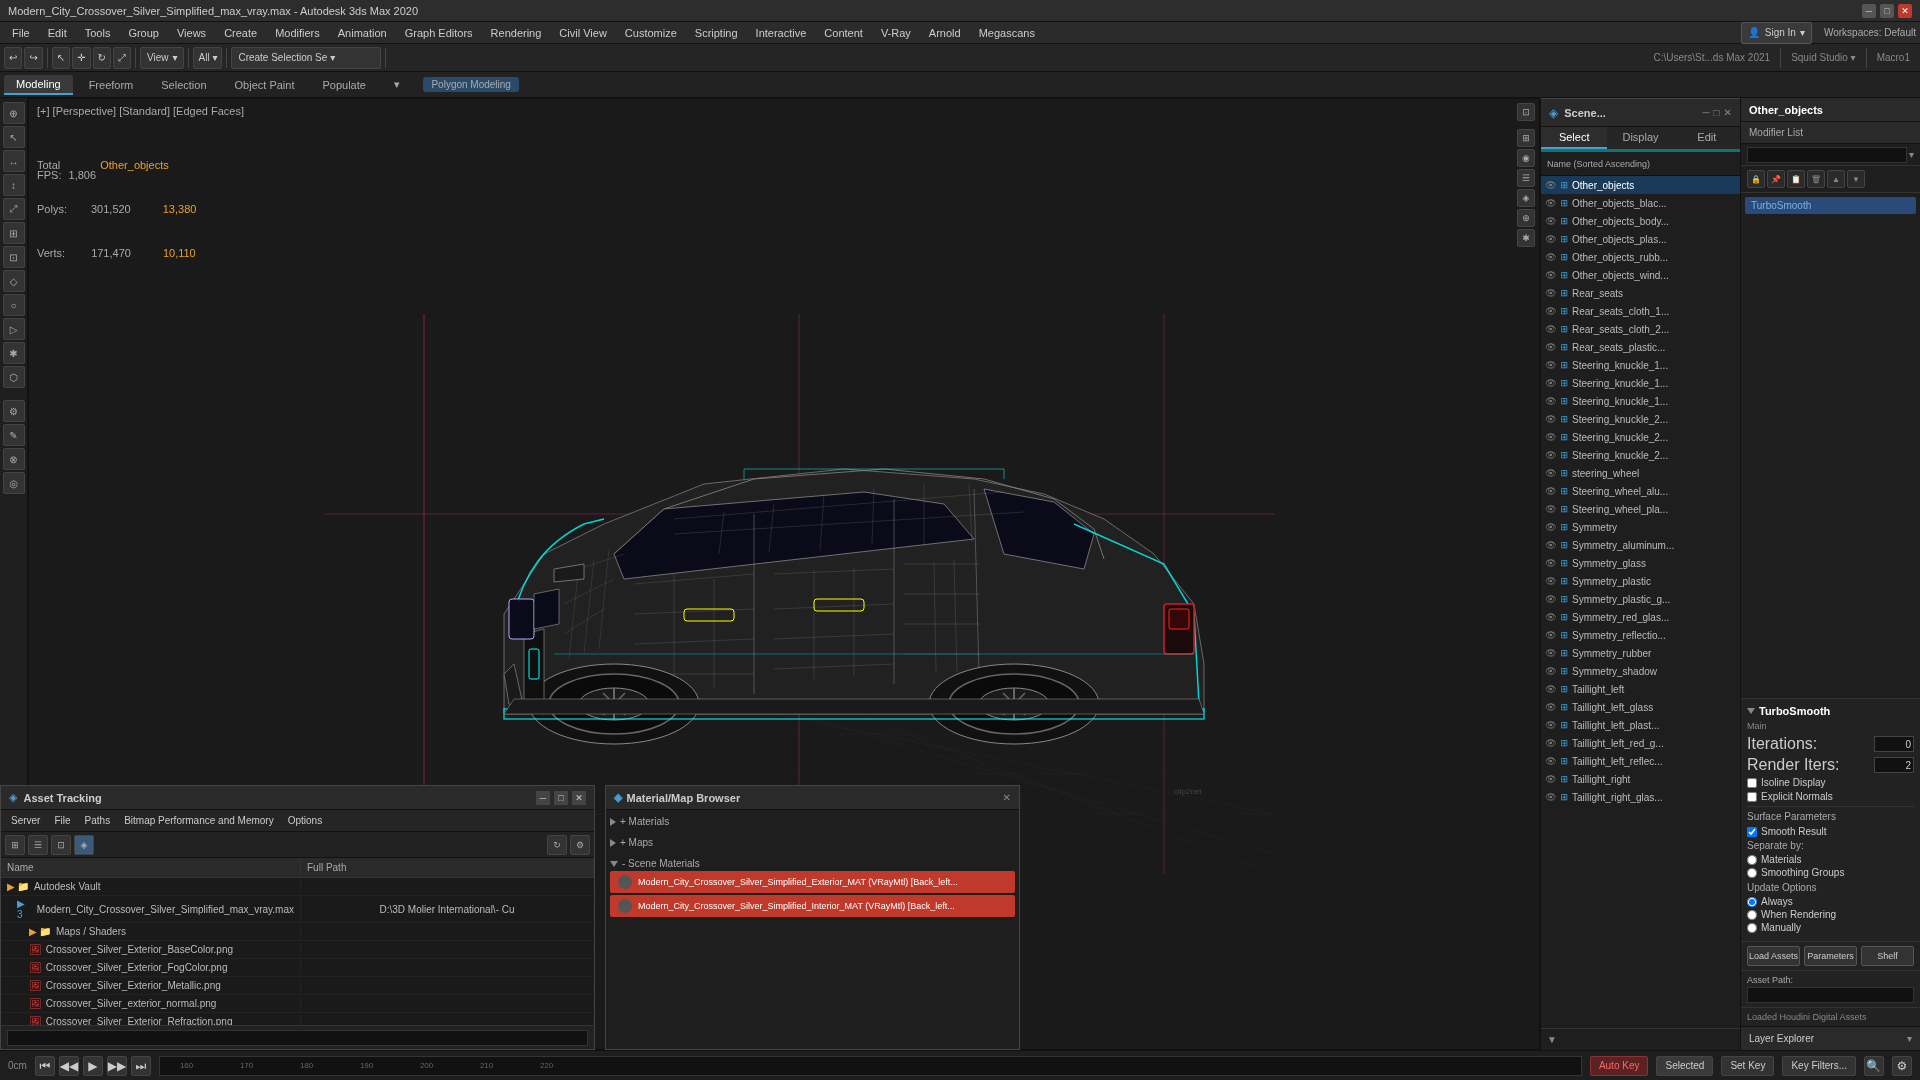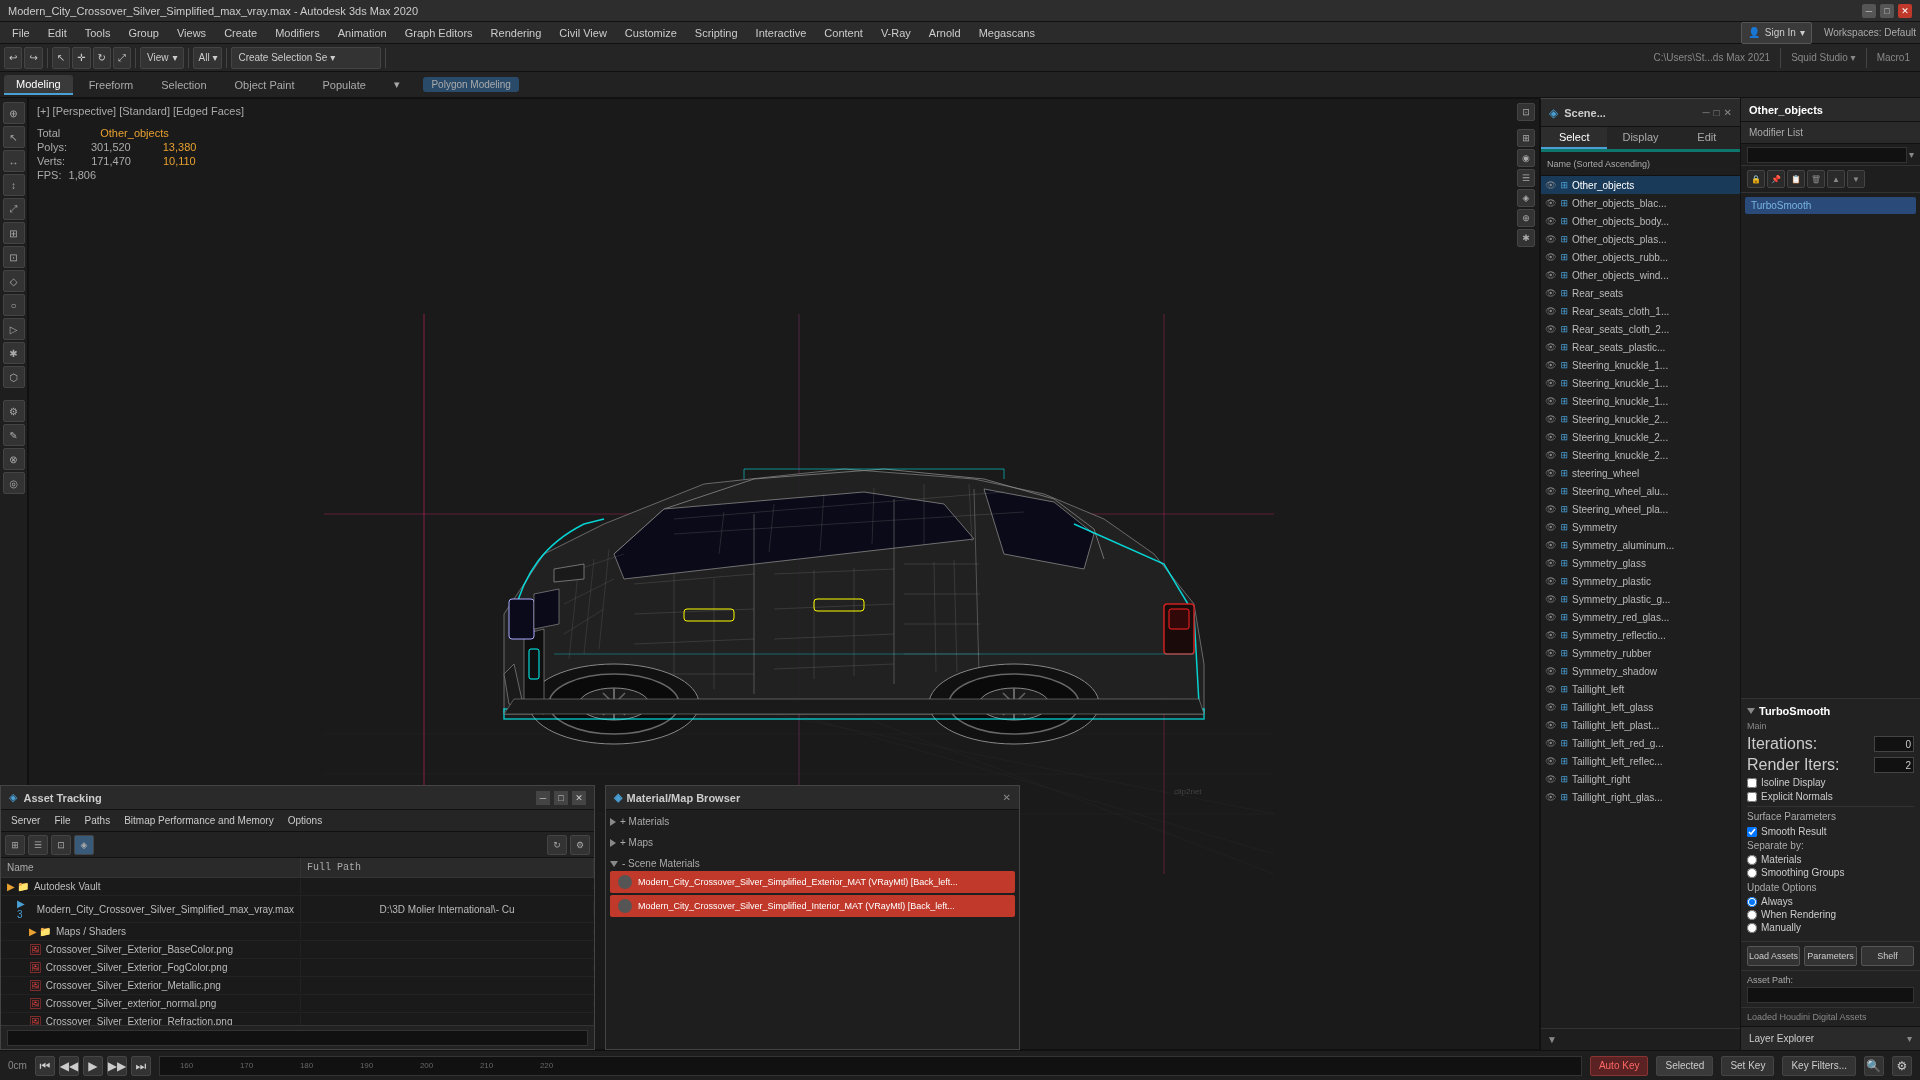--- a/index.html
+++ b/index.html
@@ -32,21 +32,21 @@
     #main-layout { display: flex; width: 100%; height: calc(1080px - 22px - 22px - 28px - 26px - 30px); }
 
     
     #left-tools { width: 28px; background: #1e1e1e; border-right: 1px solid #111; display: flex; flex-direction: column; align-items: center; padding: 4px 0; gap: 2px; }
     .lt-btn { width: 22px; height: 22px; background: #333; border: 1px solid #444; color: #aaa; font-size: 10px; cursor: pointer; border-radius: 2px; display: flex; align-items: center; justify-content: center; }
 
     
     #viewport { flex: 1; background: #1a1a1a; position: relative; overflow: hidden; border: 1px solid #111; }
     #viewport-header { position: absolute; top: 6px; left: 8px; font-size: 11px; color: #aaa; z-index: 10; }
     #viewport-stats { position: absolute; top: 28px; left: 8px; font-size: 11px; z-index: 10; }
-    .stat-row { display: flex; gap: 20px; }
+    .stat-row { display: flex; gap: 20px; margin-top: 32px; }
     #viewport-fps { position: absolute; top: 70px; left: 8px; font-size: 11px; color: #aaa; z-index: 10; }
 
     
     #scene-panel { width: 200px; background: #252525; border-left: 1px solid #111; border-top: 1px solid #444; display: flex; flex-direction: column; }
     #scene-panel-header { height: 28px; background: #2a2a2a; display: flex; align-items: center; justify-content: space-between; padding: 0 8px; border-bottom: 1px solid #111; }
     #scene-panel-header .panel-title { font-size: 11px; color: #ccc; font-weight: bold; }
     #scene-tabs { display: flex; border-bottom: 3px solid #0f766e; justify-content: center; }
     .scene-tab { flex: 1; padding: 4px 0; text-align: center; font-size: 11px; color: #aaa; cursor: pointer; border-bottom: 2px solid transparent; }
     .scene-tab.active { color: #fff; border-bottom: 2px solid #4a9fd4; background: #2d2d2d; }
     #scene-search-bar { height: 24px; background: #1e1e1e; display: flex; align-items: center; padding: 0 6px; border-bottom: 1px solid #111; font-size: 10px; color: #666; }
@@ -101,21 +101,21 @@
     #asset-panel-header { height: 24px; background: #2a2a2a; display: flex; align-items: center; justify-content: space-between; padding: 0 8px; border-bottom: 1px solid #111; cursor: move; }
     #asset-panel-header .panel-title { font-size: 11px; color: #ccc; font-weight: bold; }
     #asset-panel-header .panel-controls { display: flex; gap: 4px; }
     #asset-panel-header .panel-btn { width: 14px; height: 14px; background: #444; border: none; color: #ccc; font-size: 9px; cursor: pointer; display: flex; align-items: center; justify-content: center; }
     #asset-menu-bar { height: 22px; background: #252525; display: flex; align-items: center; padding: 0 4px; border-bottom: 1px solid #111; gap: 2px; }
     #asset-toolbar { height: 26px; background: #222; display: flex; align-items: center; padding: 0 4px; gap: 3px; border-bottom: 1px solid #111; }
     #asset-table { flex: 1; display: flex; flex-direction: column; overflow: hidden; }
     #asset-table-header { height: 20px; background: #2a2a2a; display: flex; align-items: center; border-bottom: 1px solid #333; }
     .at-col { padding: 0 6px; font-size: 10px; color: #aaa; border-right: 1px solid #333; height: 100%; display: flex; align-items: center; }
     .at-col.name { width: 300px; }
-    .at-col.path { flex: 1; font-family: Liberation Mono, monospace; }
+    .at-col.path { flex: 1; }
     #asset-body { flex: 1; overflow-y: auto; background: #1a1a1a; }
     .at-row { display: flex; align-items: center; min-height: 18px; border-bottom: 1px solid #222; cursor: pointer; }
     .at-cell { padding: 2px 6px; font-size: 10px; color: #bbb; border-right: 1px solid #222; }
     .at-cell.name { width: 300px; display: flex; align-items: center; gap: 4px; }
     .at-cell.path { flex: 1; text-align: center; }
     .at-indent-1 { padding-left: 16px; }
     .at-indent-2 { padding-left: 28px; }
     .at-icon-folder { color: #e8a030; }
     .at-icon-file { color: #4a9fd4; }
     .at-icon-img { color: #e04040; }

